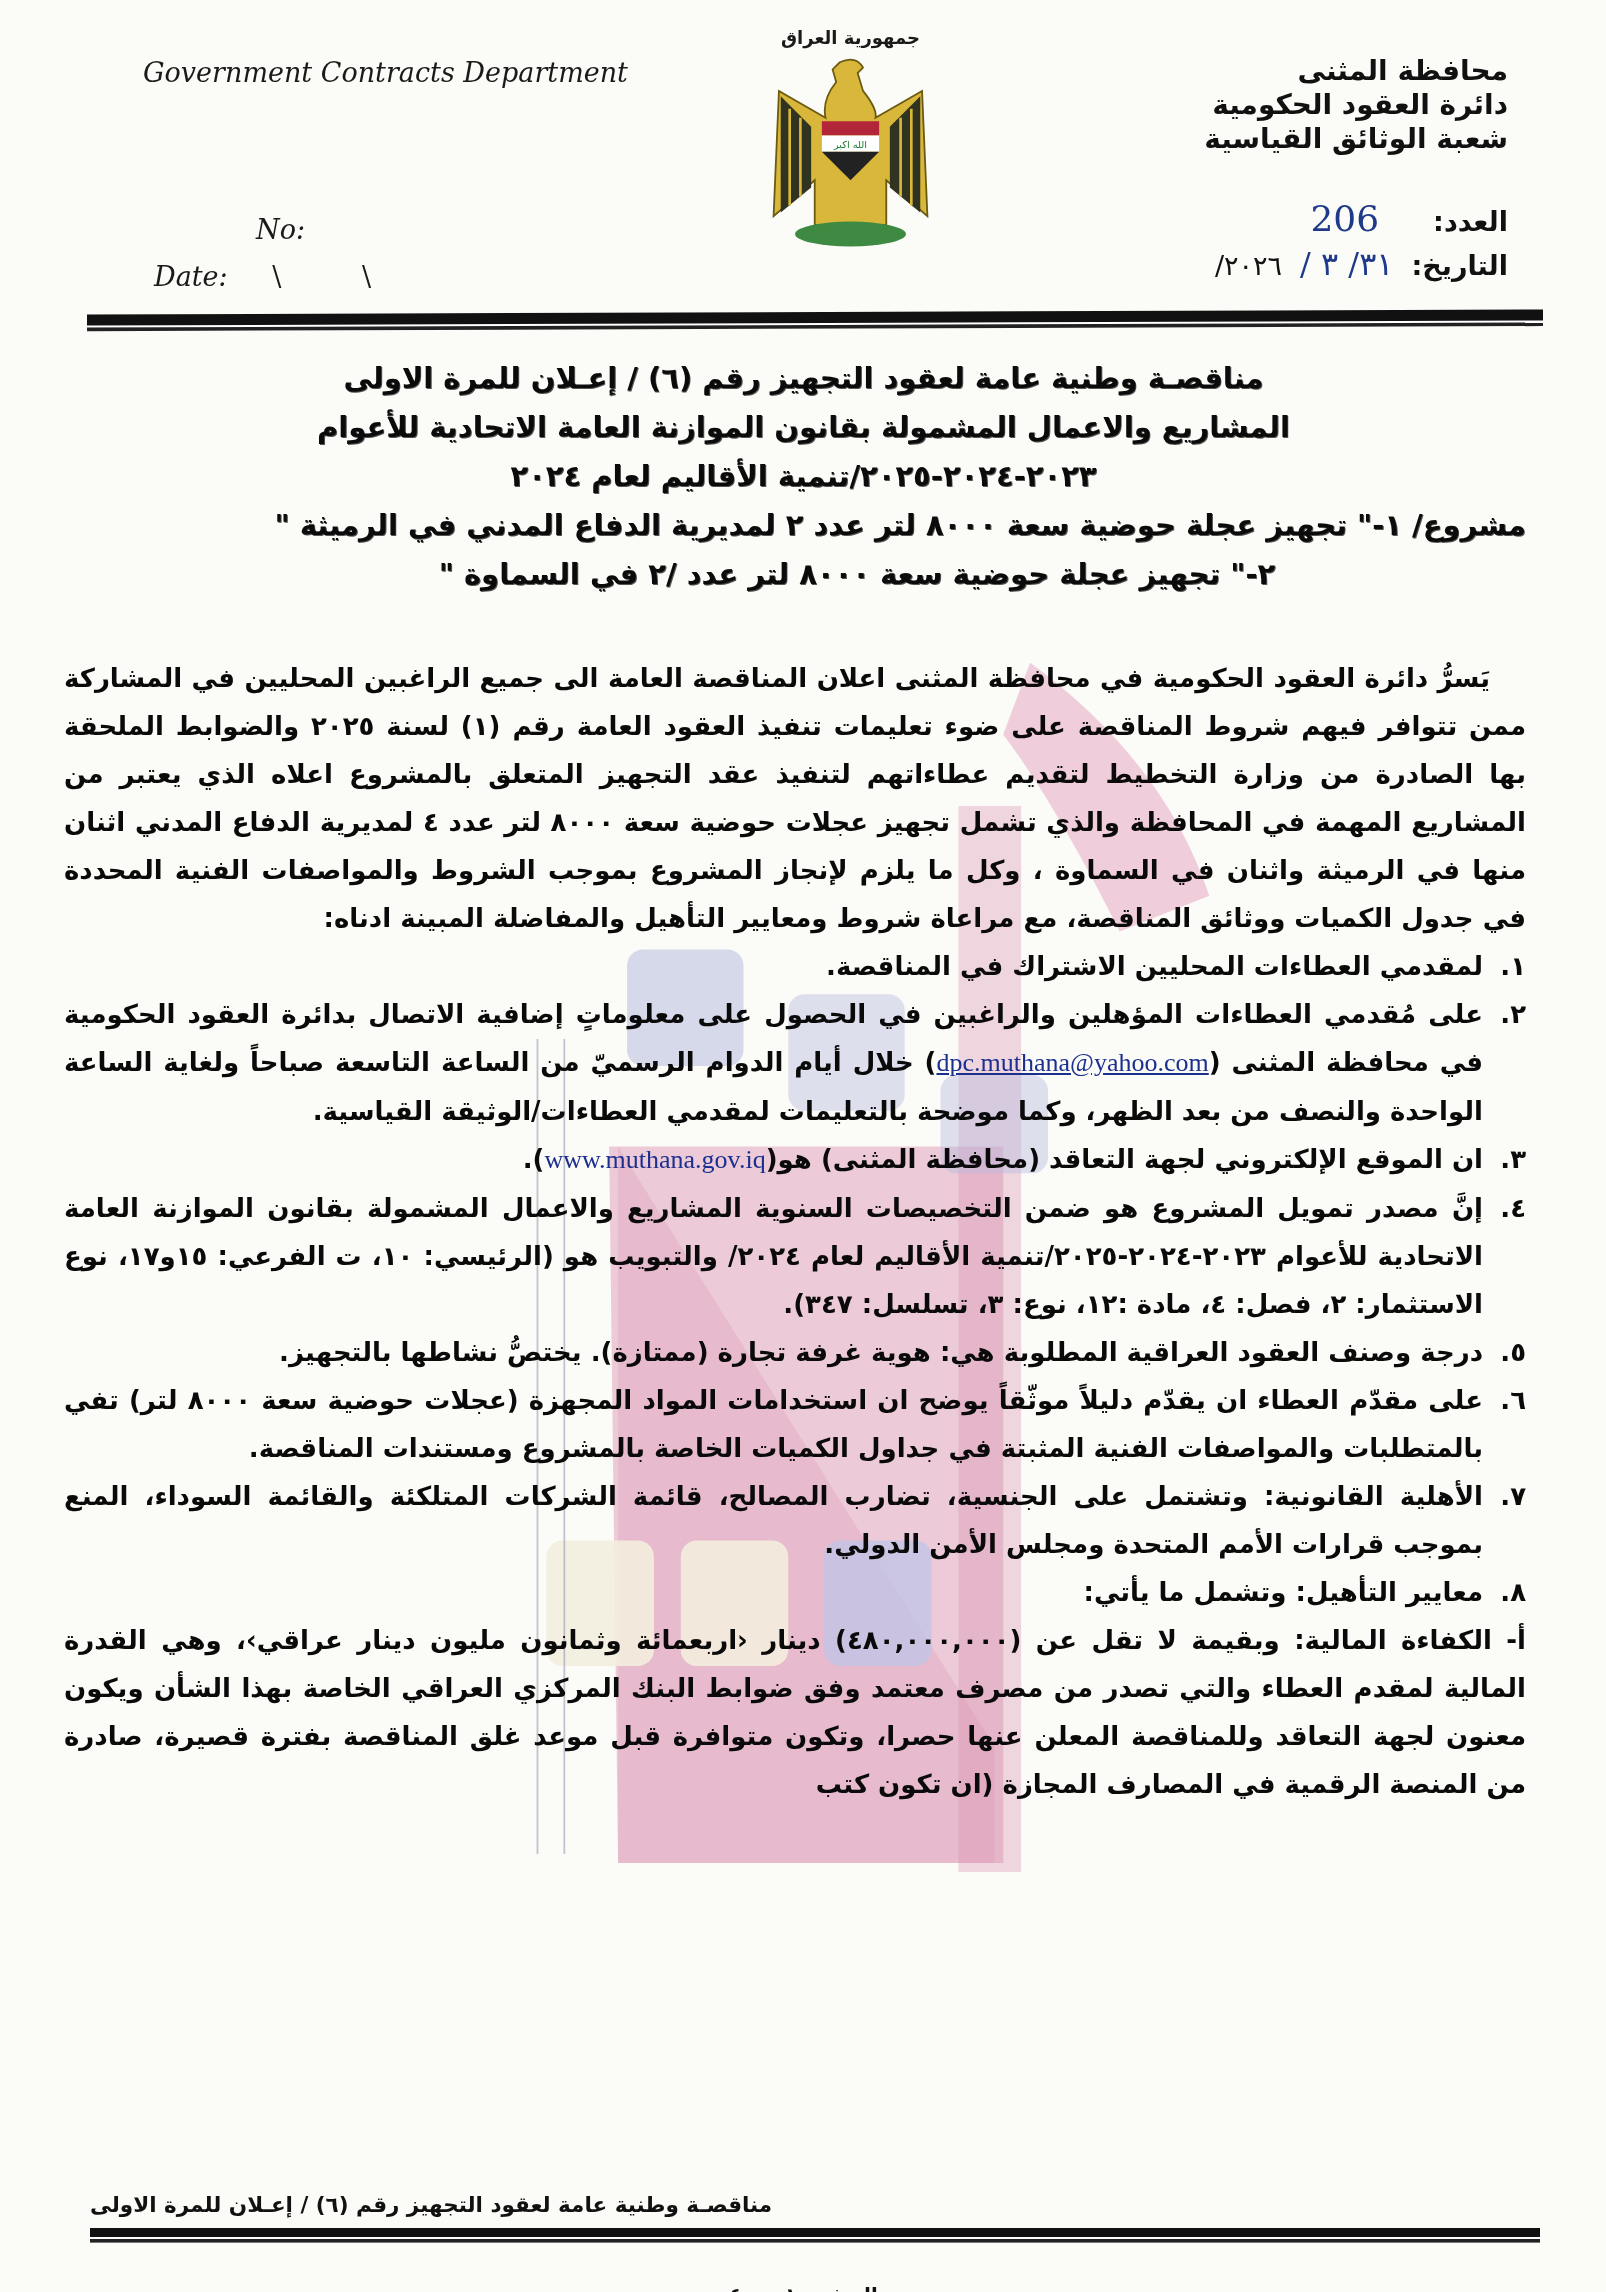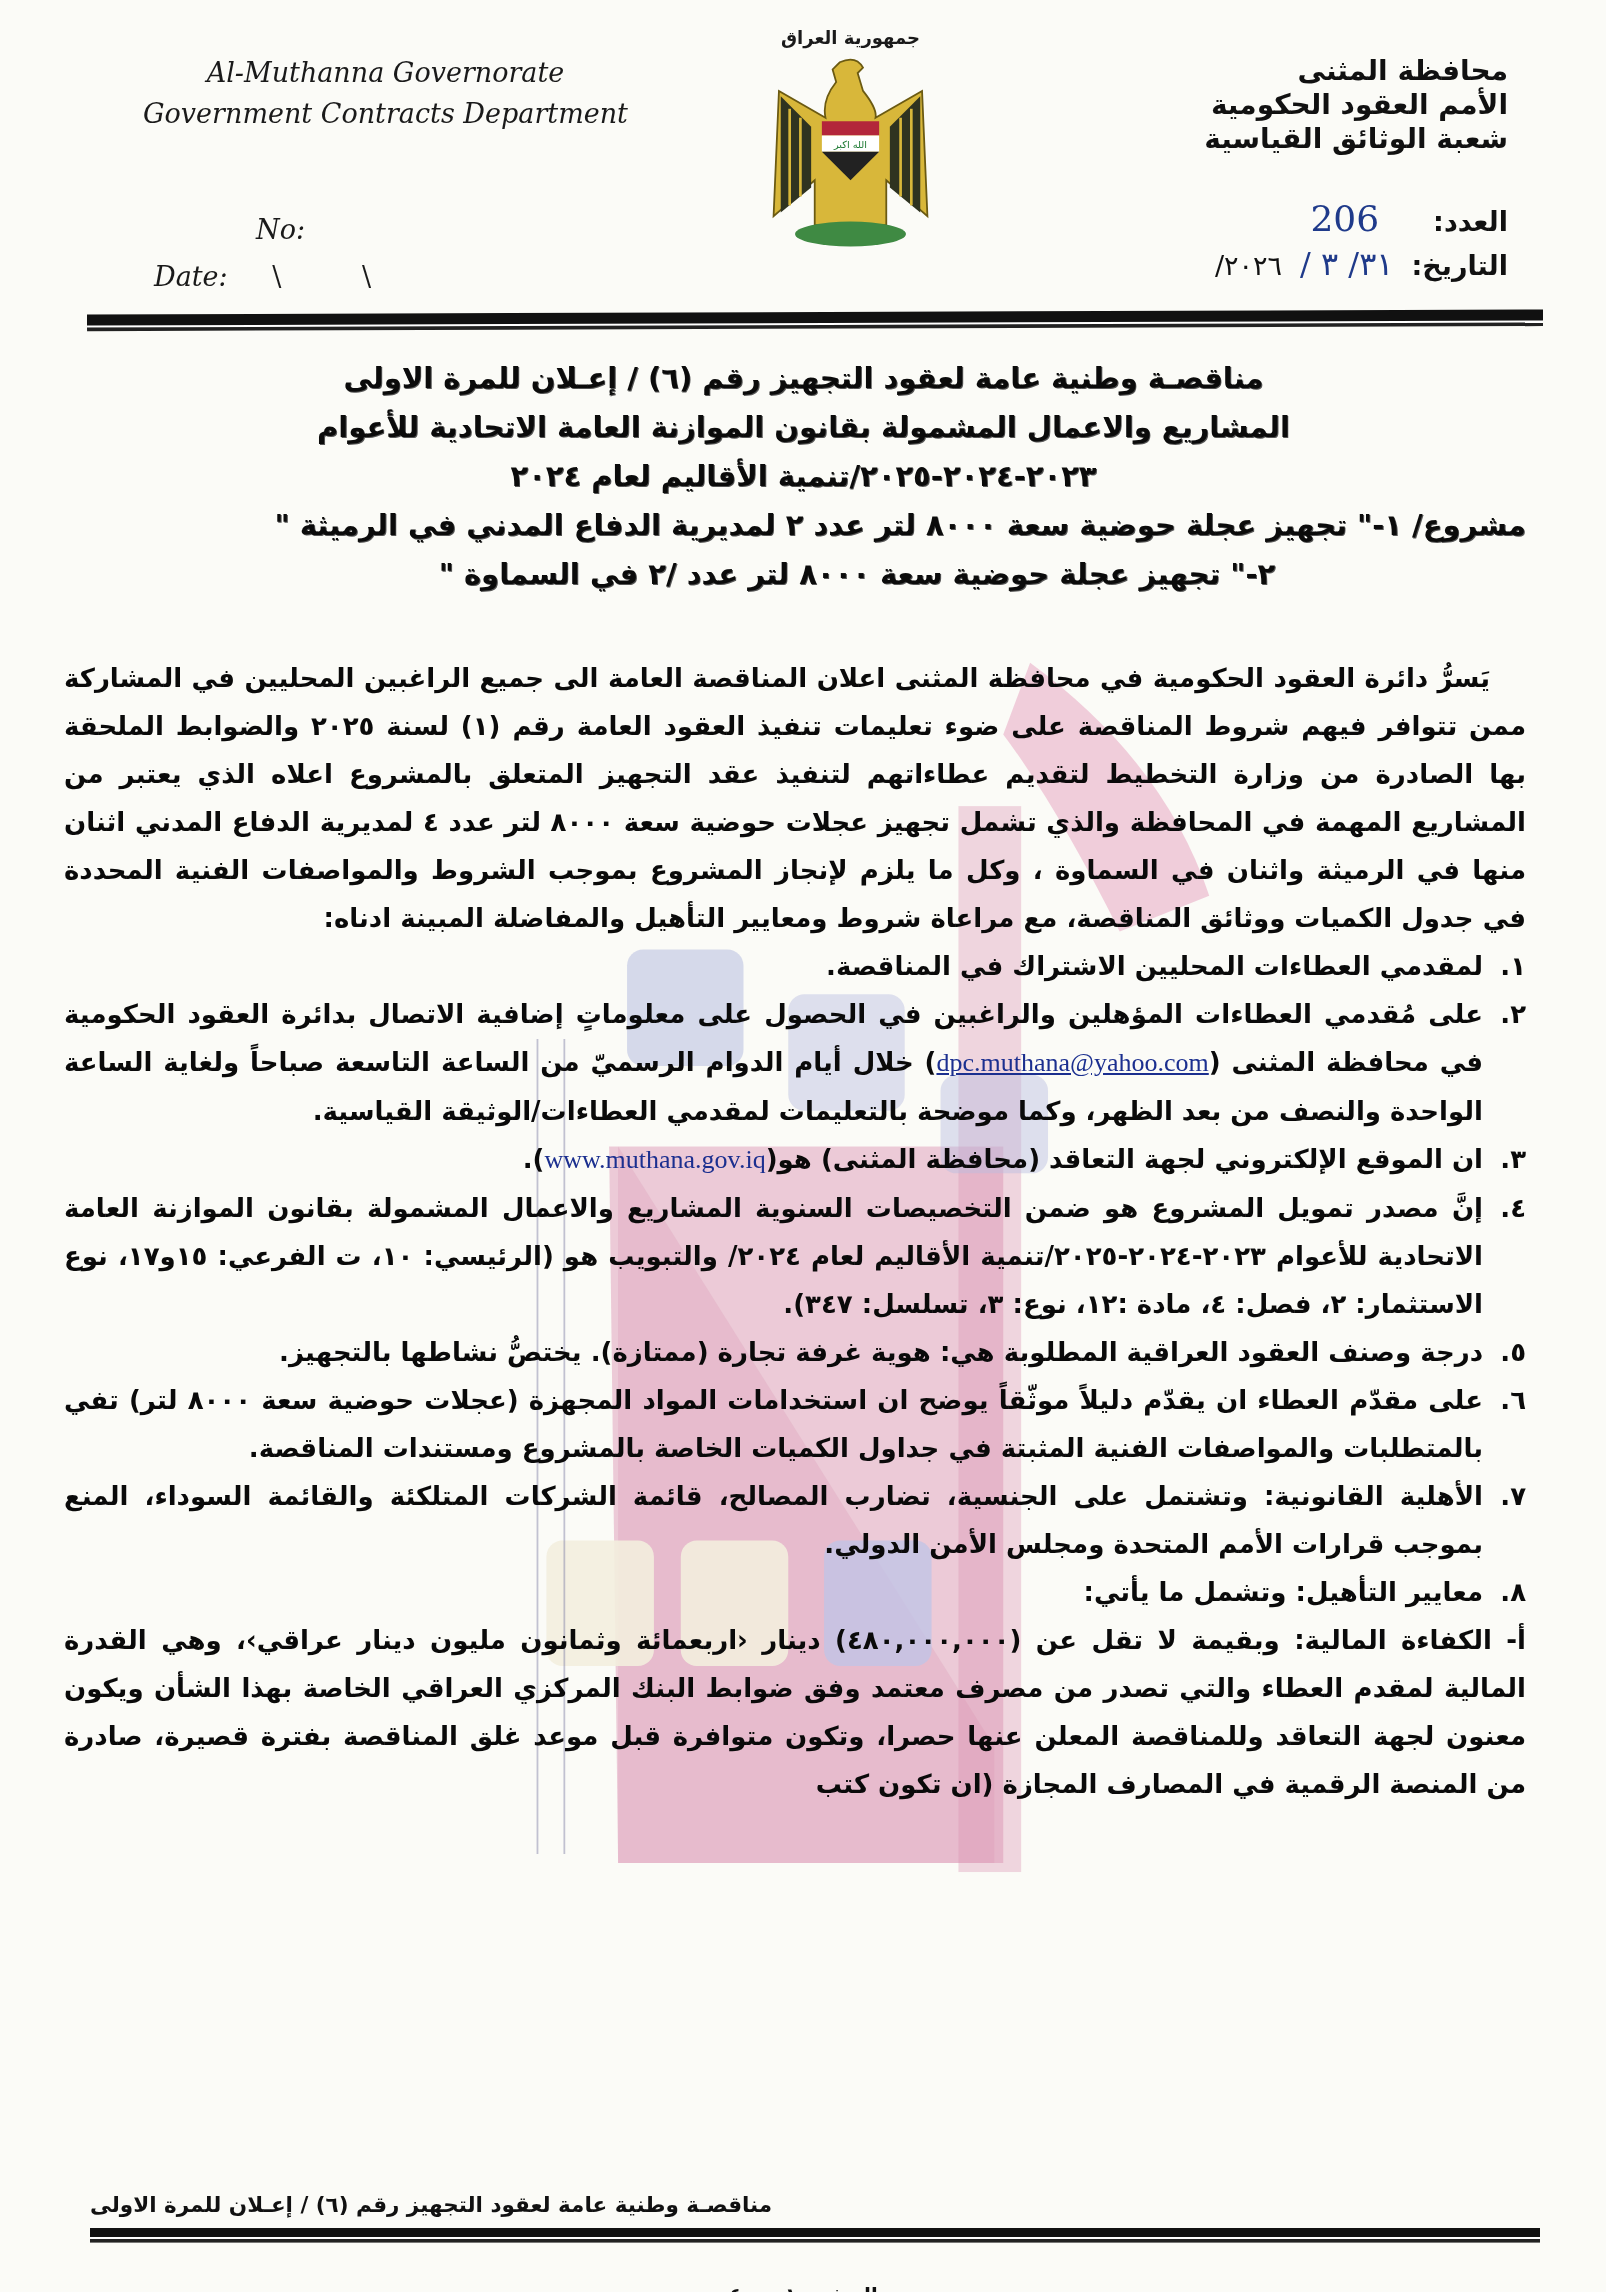--- a/index.html
+++ b/index.html
@@ -98,21 +98,20 @@
     <rect x="880" y="1110" width="130" height="130" rx="18" fill="#b7bde0" opacity="0.45"></rect>
     <rect x="1050" y="1200" width="120" height="110" rx="18" fill="#b7bde0" opacity="0.45"></rect>
     <rect x="610" y="1720" width="120" height="140" rx="18" fill="#f3eede" opacity="0.9"></rect>
     <rect x="760" y="1720" width="120" height="140" rx="18" fill="#f3eede" opacity="0.9"></rect>
     <rect x="920" y="1720" width="120" height="140" rx="18" fill="#c2c4e6" opacity="0.8"></rect>
     <line x1="600" y1="1160" x2="600" y2="2070" stroke="#8888aa" stroke-width="2" opacity="0.5"></line>
     <line x1="630" y1="1160" x2="630" y2="2070" stroke="#8888aa" stroke-width="2" opacity="0.5"></line>
   </svg>
 
   <div class="hdr-en">
-    <div>Al-Muthanna Governorate</div>
     <div>Government Contracts Department</div>
   </div>
   <div class="hdr-en-meta">
     <div>No:</div>
     <div>
       <span>Date:</span>
       <span class="slashes">\    \</span>
     </div>
   </div>
 
@@ -129,21 +128,21 @@
       <path d="M58 74 L122 74 L122 90 L58 90 Z" fill="#b3263a"></path>
       <path d="M58 90 L122 90 L122 108 L58 108 Z" fill="#fff"></path>
       <path d="M58 108 L122 108 L90 140 Z" fill="#222"></path>
       <text x="90" y="104" font-size="11" text-anchor="middle" fill="#1e7a33" font-family="DejaVu Sans, sans-serif">الله اكبر</text>
       <ellipse cx="90" cy="200" rx="62" ry="14" fill="#3f8a43"></ellipse>
     </svg>
   </div>
 
   <div class="hdr-ar">
     <div>محافظة المثنى</div>
-    <div>الأمم العقود الحكومية</div>
+    <div>دائرة العقود الحكومية</div>
     <div>شعبة الوثائق القياسية</div>
   </div>
   <div class="hdr-ar-meta">
     <div class="row" style="padding-right:0;">
       <span class="lbl" style="margin-top:30px;">العدد:</span>
       <span class="hand" style="font-size:36px;margin-right:36px;">206</span>
     </div>
     <div class="row">
       <span class="lbl">التاريخ:</span>
       <span class="hand" style="font-size:32px;">٣١/ ٣ /</span>

